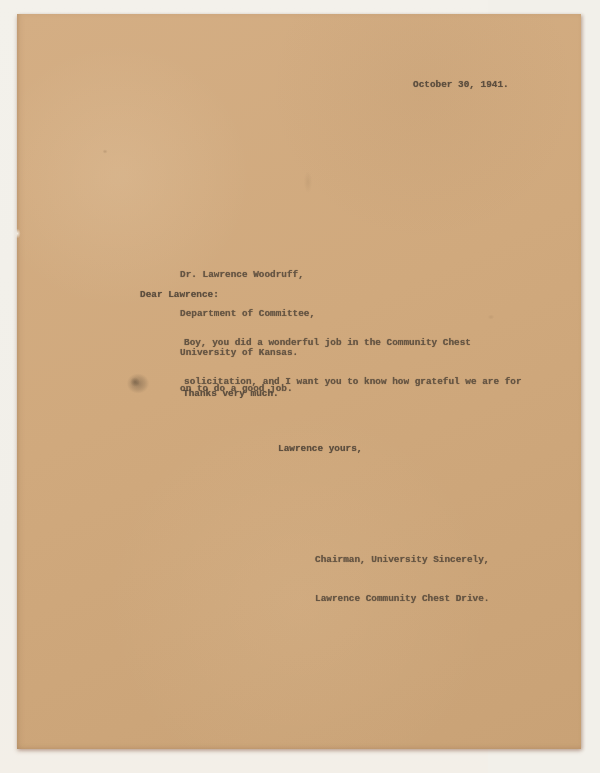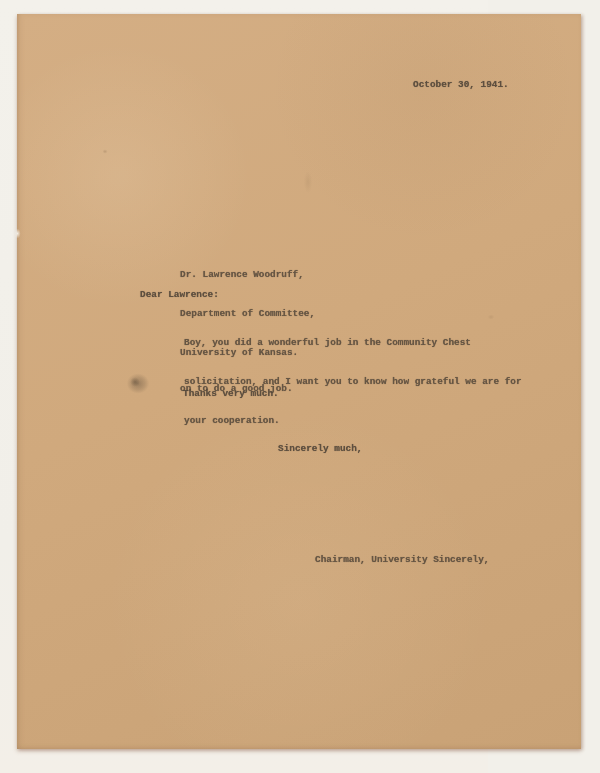--- a/index.html
+++ b/index.html
@@ -102,33 +102,33 @@
       <div class="line">Dr. Lawrence Woodruff,</div>
       <div class="line">Department of Committee,</div>
       <div class="line">University of Kansas.</div>
     </div>
 
     <div class="line salutation">Dear Lawrence:</div>
 
     <div class="block para1">
       <div class="line indent">Boy, you did a wonderful job in the Community Chest</div>
       <div class="line">solicitation, and I want you to know how grateful we are for</div>
-      <div class="line">your cooperation.</div>
     </div>
 
     <div class="block para2">
       <div class="line">on to do a good job.</div>
     </div>
 
     <div class="line para3">Thanks very much.</div>
 
-    <div class="line closing">Sincerely much,</div>
+    <div class="line closing">Lawrence yours,</div>
 
     <div class="block signature">
       <div class="line">Chairman, University Sincerely,</div>
+      <div class="line">Lawrence Community Chest Drive.</div>
     </div>
 
     <div class="blemish stain-main"></div>
     <div class="blemish stain-core"></div>
     <div class="blemish edge-nick"></div>
     <div class="blemish speck-1"></div>
     <div class="blemish speck-2"></div>
     <div class="blemish speck-3"></div>
 
   </div>

